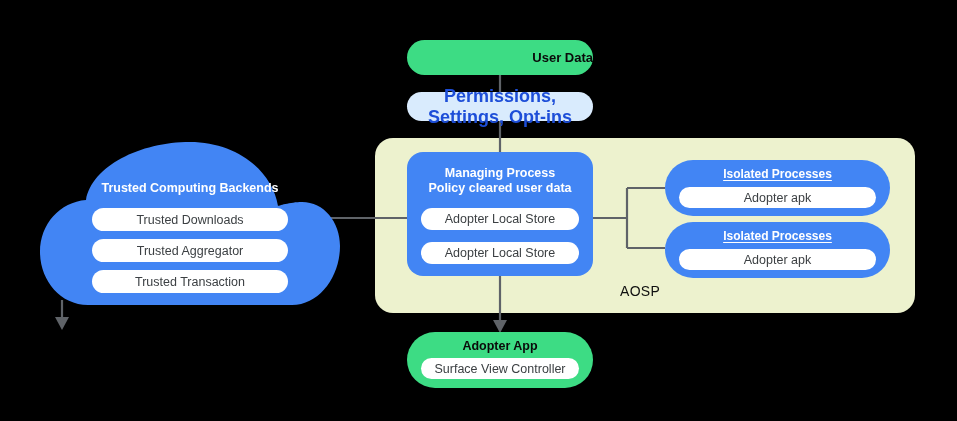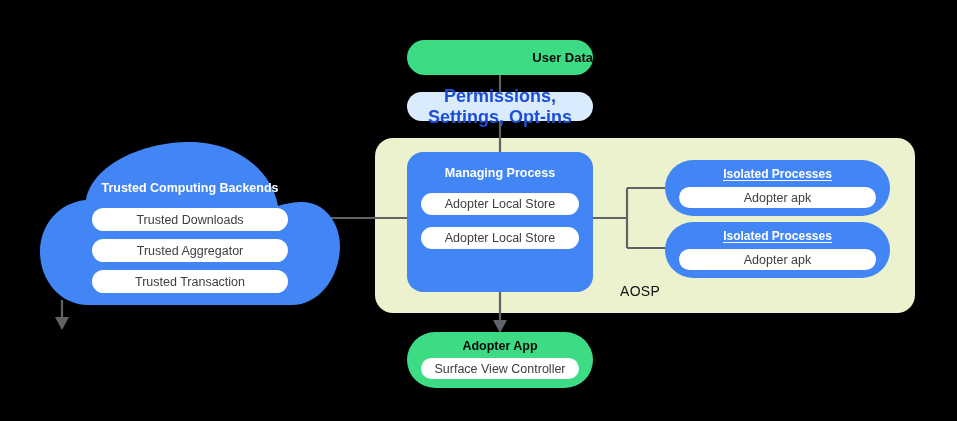--- a/index.html
+++ b/index.html
@@ -56,25 +56,25 @@
 
   
   #permissions {
     left: 407px; top: 92px; width: 186px; height: 29px;
     background: #D9EBFD;
     color: #1d4ed8; font-size: 18px; font-weight: bold;
   }
 
   
   #managing-process {
-    left: 407px; top: 152px; width: 186px; height: 140px;
+    left: 407px; top: 152px; width: 186px; height: 124px;
     background: #4285F4;
     border-radius: 16px;
     padding: 14px 14px 12px 14px;
-    display: flex; flex-direction: column; align-items: center;
+    display: flex; flex-direction: column; align-items: center; justify-content: space-between;
   }
   #managing-title {
     color: #FFFFFF; font-size: 12.5px; font-weight: bold;
     line-height: 15px; text-align: center;
   }
   #managing-process .inner-pill { height: 22px; margin-top: 12px; }
 
   
   .isolated {
     width: 225px; height: 56px;
@@ -160,20 +160,21 @@
     <span>User Data</span>
   </div>
 
   <div class="abs pill" id="permissions">
     <span>Permissions,  Settings, Opt-ins</span>
   </div>
 
   <div class="abs" id="managing-process">
     <div id="managing-title">
       <span>Managing Process</span><br>
+      <span>Policy cleared user data</span>
     </div>
     <div class="inner-pill">
       <span>Adopter Local Store</span>
     </div>
     <div class="inner-pill">
       <span>Adopter Local Store</span>
     </div>
   </div>
 
   <div class="abs isolated" id="isolated-1">

